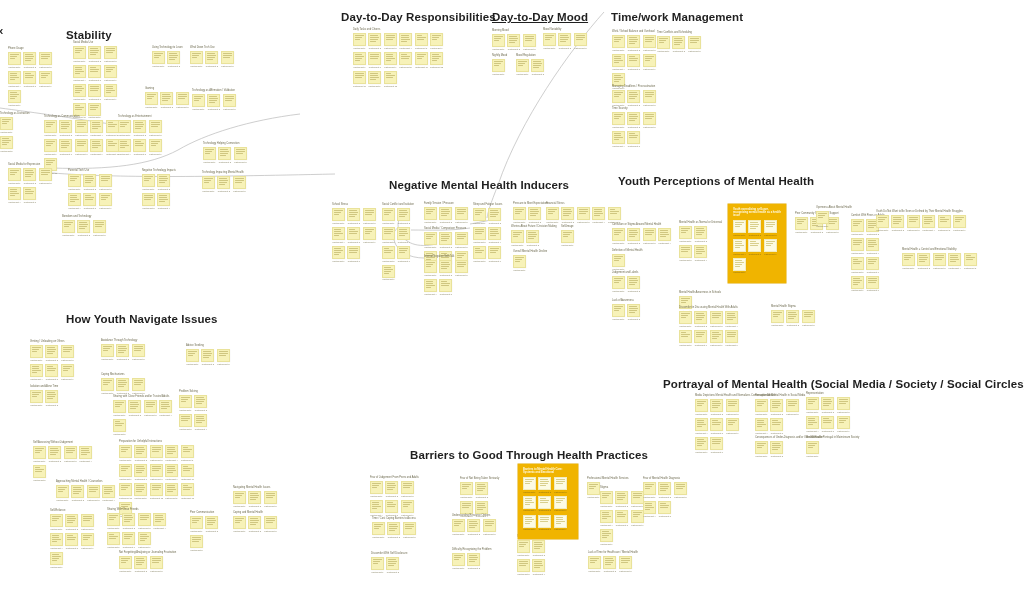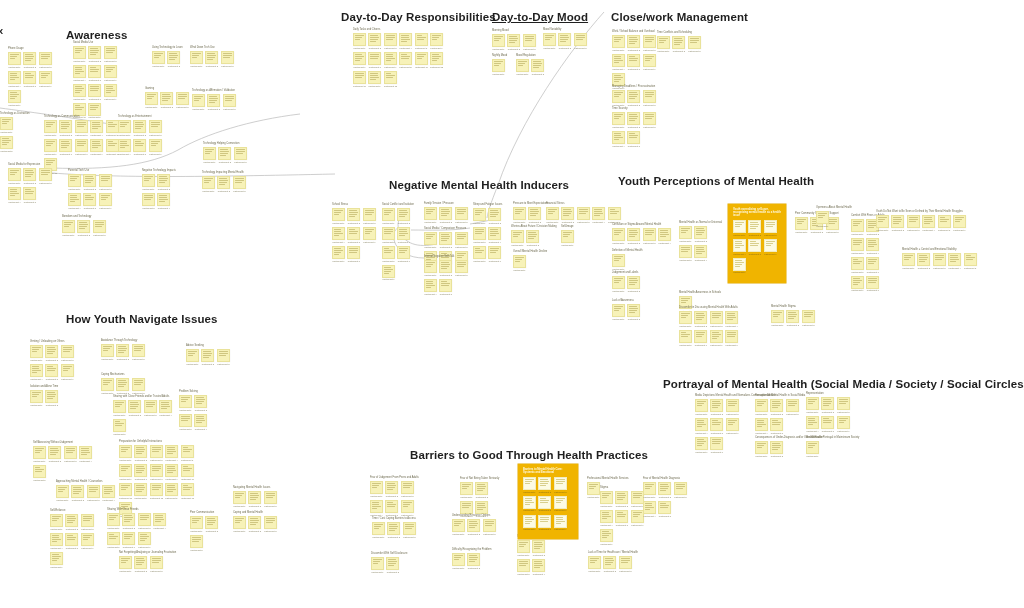--- a/index.html
+++ b/index.html
@@ -88,21 +88,21 @@
       <path d="M 52,168 C 110,170 150,165 178,150 C 205,134 250,120 300,114" fill="none" stroke="#b9b9b9" stroke-width="0.7"></path>
       <path d="M 52,173 C 120,178 200,177 335,174" fill="none" stroke="#b9b9b9" stroke-width="0.7"></path>
       <path d="M 604,12 C 570,50 520,120 498,185 C 490,205 488,212 487,218" fill="none" stroke="#b9b9b9" stroke-width="0.7"></path>
       <path d="M 404,228 C 396,226 392,232 394,240 C 397,252 410,258 424,258" fill="none" stroke="#b9b9b9" stroke-width="0.7"></path>
       <path d="M 408,215 C 400,215 396,222 399,230 C 404,244 418,248 436,244" fill="none" stroke="#b9b9b9" stroke-width="0.7"></path>
       <path d="M 411,230 C 430,230 450,231 470,228" fill="none" stroke="#b9b9b9" stroke-width="0.7"></path>
       <path d="M 470,224 C 482,222 490,220 497,219" fill="none" stroke="#b9b9b9" stroke-width="0.7"></path>
     </svg>
 
   <div id="clusters-root">
-      <div class="cluster-title" style="left: 66px; top: 29px;">Awareness</div>
+      <div class="cluster-title" style="left: 66px; top: 29px;">Stability</div>
       <div class="group" style="left: 8px; top: 48px;">
         <div class="group-label">Phone Usage</div>
         <div class="grid" style="width: 46.2px;">
           <div class="note-wrap">
             <div class="note">
               <div class="ln l"></div>
               <div class="ln m"></div>
               <div class="ln s"></div>
             </div>
             <div class="note-cap">Participant 1</div>
@@ -995,21 +995,21 @@
             <div class="note">
               <div class="ln m"></div>
               <div class="ln l"></div>
               <div class="ln m"></div>
               <div class="ln s"></div>
             </div>
             <div class="note-cap">Participant 2</div>
           </div>
         </div>
       </div>
-      <div class="cluster-title" style="left: 611px; top: 11px;">Close/work Management</div>
+      <div class="cluster-title" style="left: 611px; top: 11px;">Time/work Management</div>
       <div class="group" style="left: 612px; top: 31px;">
         <div class="group-label">Work / School Balance and Overload</div>
         <div class="grid" style="width: 46.2px;">
           <div class="note-wrap">
             <div class="note">
               <div class="ln l"></div>
               <div class="ln m"></div>
               <div class="ln s"></div>
             </div>
             <div class="note-cap">Participant 1</div>

